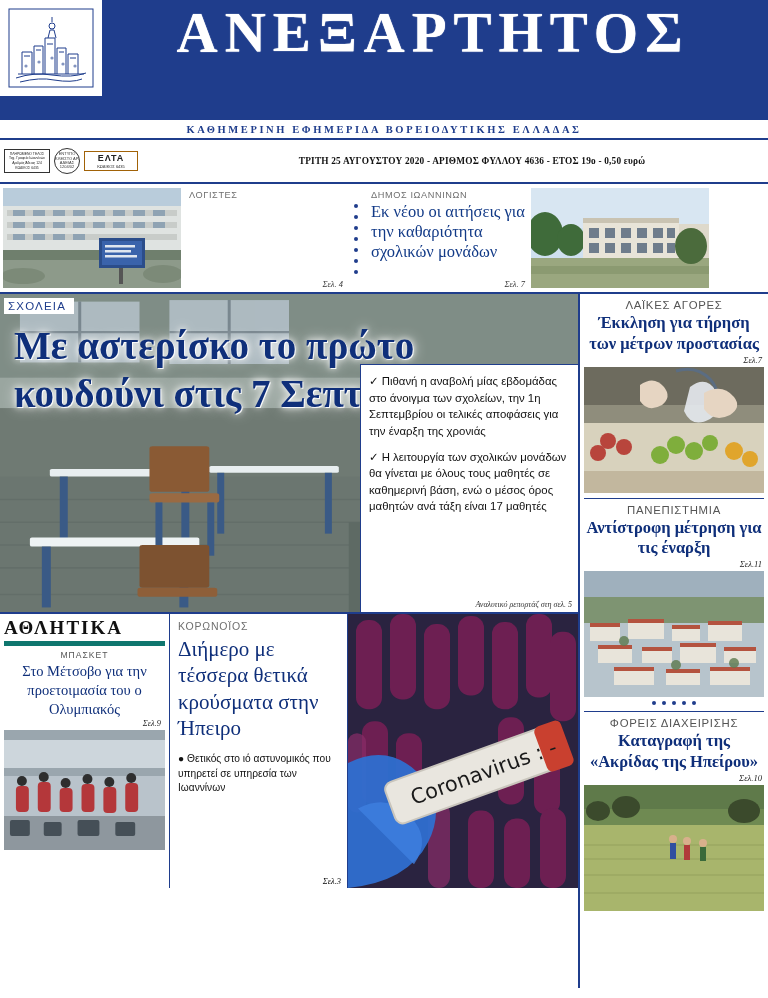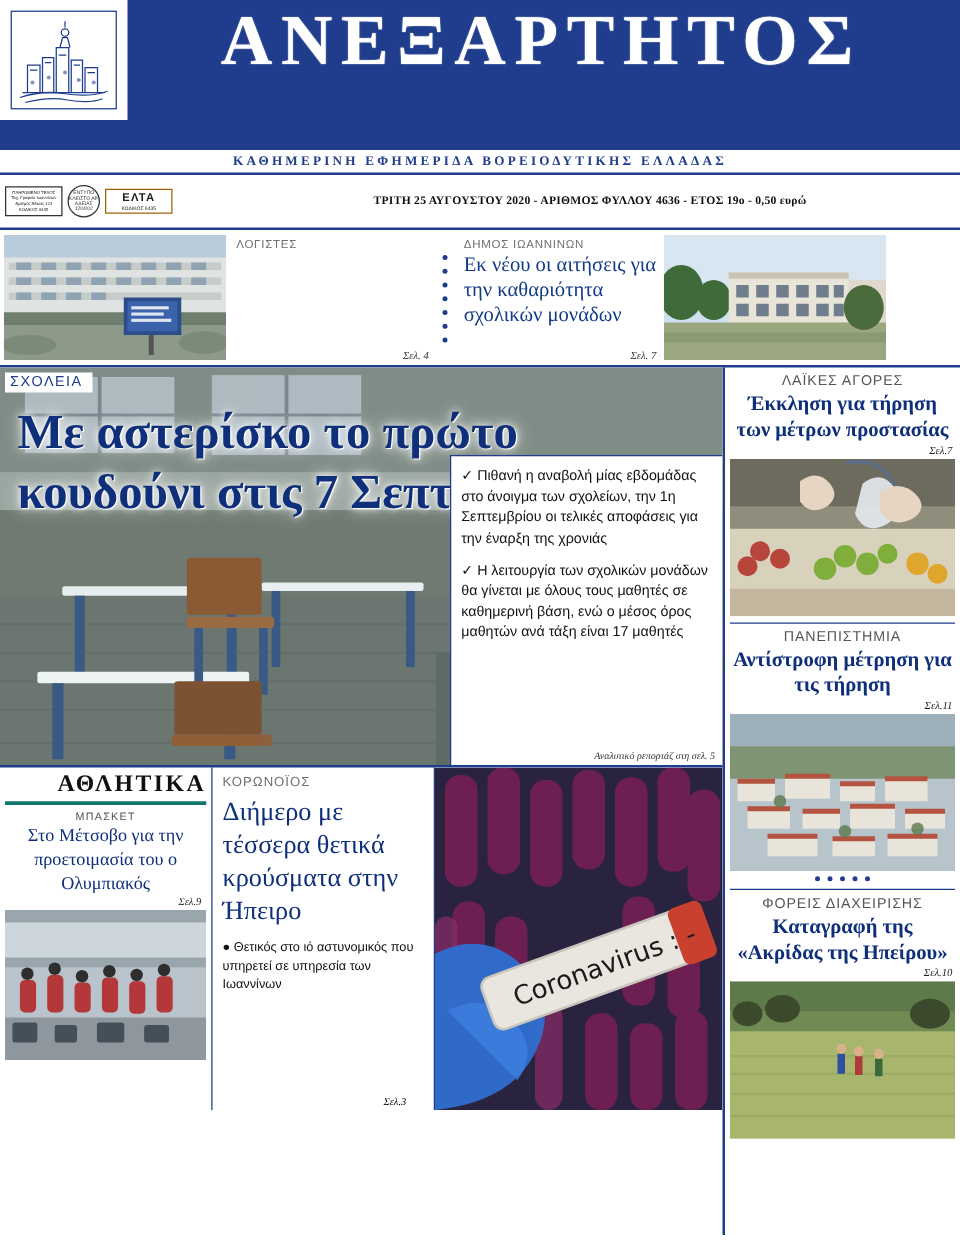--- a/index.html
+++ b/index.html
@@ -225,28 +225,28 @@
   .lead-note {
     position: absolute; right: 6px; bottom: 3px;
     font-size: 8px; font-style: italic; color: #333;
     font-family: "Liberation Serif", serif;
   }
 
   
   .bottom-left { display: flex; height: 276px; border-top: 2px solid #1f3d8c; }
   .sports { width: 170px; border-right: 1px solid #1f3d8c; padding: 3px 4px; position: relative; }
   .sports-title {
-    text-align: right;
+    text-align: left;
     font-family: "Liberation Serif", serif;
     font-weight: bold;
     font-size: 19px;
     letter-spacing: 2px;
     color: #111;
     padding-bottom: 2px;
-    border-bottom: 3px solid #0f766e;
+    border-bottom: 5px solid #0f766e;
   }
   .sports-kicker {
     text-align: center;
     font-family: "Liberation Sans", sans-serif;
     font-size: 8.6px;
     letter-spacing: 1px;
     color: #555;
     margin: 4px 0 2px 0;
   }
   .sports-head {
@@ -266,21 +266,21 @@
   }
   .corona-head {
     font-family: "Liberation Serif", serif;
     font-size: 21px; line-height: 1.26; color: #0f2f7a;
   }
   .corona-sub {
     margin-top: 10px;
     font-family: "Liberation Sans", sans-serif;
     font-size: 10.2px; line-height: 1.45; color: #111;
   }
-  .corona-page { position: absolute; right: 22px; bottom: 2px; font-size: 8.4px; font-style: italic; }
+  .corona-page { position: absolute; right: 6px; bottom: 2px; font-size: 8.4px; font-style: italic; }
   .vial-photo { width: 230px; overflow: hidden; position: relative; }
 
   
   .rc-block { text-align: center; }
   .rc-kicker {
     font-family: "Liberation Sans", sans-serif;
     font-size: 11.4px; letter-spacing: 0.7px; color: #555;
     padding-top: 5px;
   }
   .rc-head {
@@ -634,21 +634,21 @@
             </g>
             <rect y="104" width="180" height="22" fill="#c2b79e"></rect>
           </svg>
         </div>
       </div>
 
       <hr class="rc-rule">
 
       <div class="rc-block">
         <div class="rc-kicker">ΠΑΝΕΠΙΣΤΗΜΙΑ</div>
-        <div class="rc-head">Αντίστροφη μέτρηση για τις τήρηση</div>
+        <div class="rc-head">Αντίστροφη μέτρηση για τις έναρξη</div>
         <div class="rc-page">Σελ.11</div>
         <div class="rc-photo">
           <svg class="ph" viewBox="0 0 180 126" preserveAspectRatio="none">
             <rect width="180" height="126" fill="#b7c4cc"></rect>
             <rect y="0" width="180" height="26" fill="#9fb0bd"></rect>
             <rect y="26" width="180" height="26" fill="#7e9472"></rect>
             <g fill="#e8e4da">
               <rect x="6" y="54" width="30" height="16"></rect>
                 <rect x="44" y="50" width="36" height="18"></rect>
               <rect x="88" y="56" width="28" height="14"></rect>

